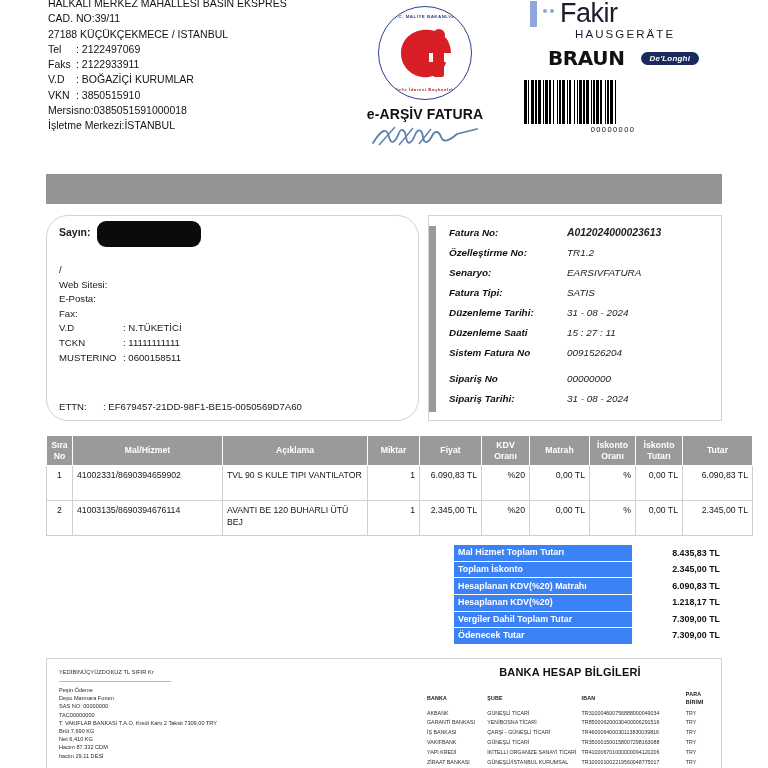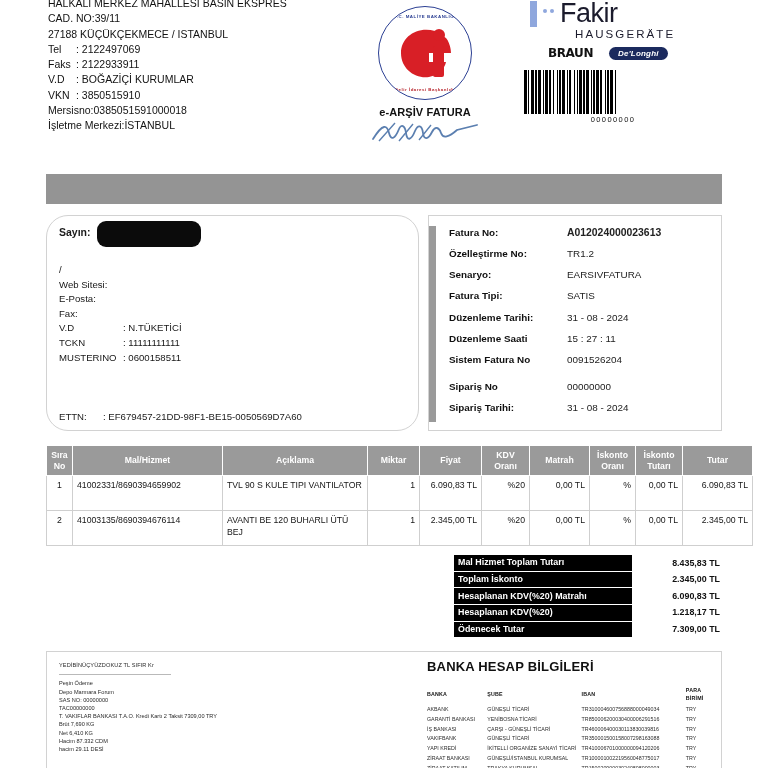--- a/index.html
+++ b/index.html
@@ -66,21 +66,21 @@
   .gib-seal .ring-text-top { top: 7px; }
   .gib-seal .ring-text-bot { bottom: 7px; color:#b8242c; }
   .gib-seal .mark {
     position: absolute;
     left: 50%; top: 50%;
     transform: translate(-50%,-50%);
     width: 60px; height: 58px;
   }
   .earsiv-title {
     margin-top: 6px;
-    font-size: 11px;
+    font-size: 14px;
     font-weight: bold;
     color: #111;
     letter-spacing: .1px;
     white-space: nowrap;
   }
   .signature {
     margin-top: 1px;
     height: 26px;
   }
 
@@ -121,21 +121,21 @@
     margin-left: 45px;
     margin-top: 1px;
   }
   .sub-brands {
     display: flex;
     align-items: center;
     gap: 16px;
     margin: 6px 0 0 18px;
   }
   .braun {
-    font-size: 12px;
+    font-size: 20px;
     font-weight: bold;
     letter-spacing: -0.4px;
     color: #111;
     font-family: "DejaVu Sans", sans-serif;
   }
   .delonghi {
     font-size: 8px;
     color: #fff;
     background: #1b2a5e;
     border-radius: 9px;
@@ -182,20 +182,21 @@
   .panel {
     border: 1px solid #d2d2d2;
     background: #fff;
     position: relative;
   }
   .panel-buyer { width: 347px; padding: 10px 12px 8px 12px; border-radius: 22px; }
   .panel-invoice {
     flex: 1;
     padding: 10px 2px 8px 0;
     display: flex;
+    font-style: italic;
   }
   .panel-invoice .accent {
     width: 7px;
     background: #9a9a9a;
     margin-right: 13px;
     align-self: stretch;
   }
 
   .sayin-row {
     font-size: 10.5px;
@@ -214,21 +215,21 @@
   }
   .buyer-lines {
     margin-top: 22px;
     font-size: 9.6px;
     line-height: 14.6px;
     color: #171717;
   }
   .buyer-lines .kv { white-space: nowrap; }
   .buyer-lines .k { display: inline-block; width: 64px; }
   .ettn-row {
-    margin-top: 46px;
+    margin-top: 36px;
     font-size: 9.6px;
     white-space: nowrap;
   }
   .ettn-row .k { display:inline-block; width: 44px; }
 
   .inv-table {
     font-size: 9.9px;
     line-height: 14.4px;
     border-collapse: collapse;
   }
@@ -290,21 +291,21 @@
     margin-left: auto;
     width: 268px;
     border-collapse: collapse;
   }
   .totals tr td {
     font-size: 8.9px;
     padding: 2.3px 4px;
     line-height: 11px;
   }
   .totals td.lbl {
-    background: #000000;
+    background: #3b82f6;
     color: #fff;
     font-weight: bold;
     width: 170px;
     border-bottom: 1px solid #ffffff;
   }
   .totals td.val {
     text-align: right;
     color: #111;
     font-weight: bold;
     background: #fff;
@@ -338,22 +339,22 @@
     width: 112px;
   }
   .notes div { white-space: nowrap; }
 
   .banks {
     flex: 1;
     padding: 7px 8px 0 6px;
   }
   .banks h4 {
     margin: 0 0 12px 0;
-    text-align: left;
-    font-size: 13px;
+    text-align: center;
+    font-size: 11px;
     letter-spacing: .2px;
     color: #111;
   }
   .bank-table {
     width: 100%;
     border-collapse: collapse;
     font-size: 5.3px;
     line-height: 8px;
   }
   .bank-table th {
@@ -637,20 +638,24 @@
     <td class="lbl">Toplam İskonto</td>
     <td class="val">2.345,00 TL</td>
   </tr>
   <tr>
     <td class="lbl">Hesaplanan KDV(%20) Matrahı</td>
     <td class="val">6.090,83 TL</td>
   </tr>
   <tr>
     <td class="lbl">Hesaplanan KDV(%20)</td>
     <td class="val">1.218,17 TL</td>
+  </tr>
+  <tr>
+    <td class="lbl">Vergiler Dahil Toplam Tutar</td>
+    <td class="val">7.309,00 TL</td>
   </tr>
   <tr>
     <td class="lbl">Ödenecek Tutar</td>
     <td class="val">7.309,00 TL</td>
   </tr>
 </tbody>
   </table>
 
 <div class="bottom">
   <div class="notes">

